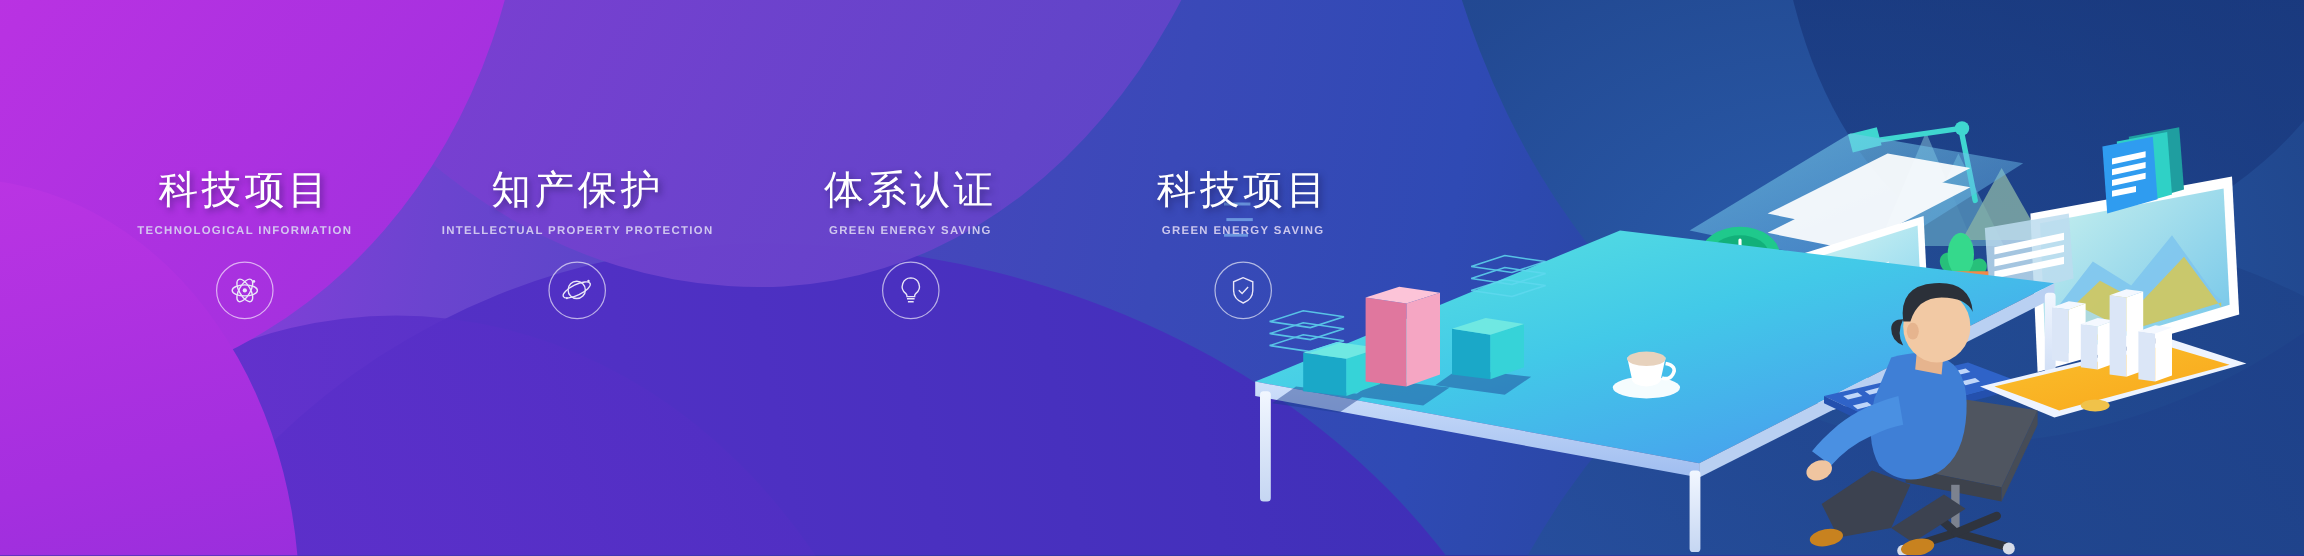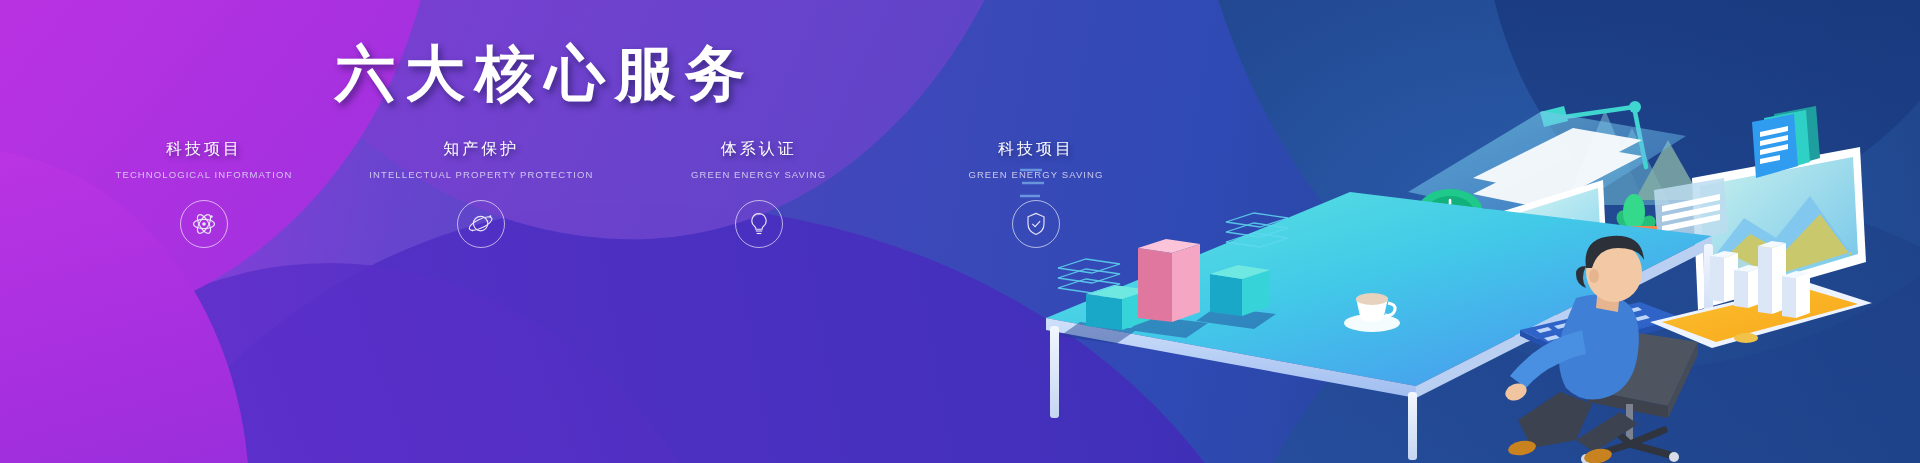--- a/index.html
+++ b/index.html
@@ -72,26 +72,26 @@
 
   
   .services{
     position:absolute;left:120px;top:140px;width:1000px;height:160px;
     display:flex;align-items:flex-start;justify-content:space-between;
     z-index:6;
   }
   .svc{display:flex;flex-direction:column;align-items:center;width:168px;}
   .svc-cn{
     font-family:"DejaVu Sans","Liberation Sans",sans-serif;
-    font-size:16px;color:#ffffff;letter-spacing:3px;white-space:nowrap;
+    font-size:33px;color:#ffffff;letter-spacing:3px;white-space:nowrap;
     text-shadow:2px 3px 5px rgba(24,20,72,.5);line-height:1.1;
   }
   .svc-en{
     margin-top:11px;font-size:9.5px;color:#d8d2f2;letter-spacing:1.1px;
-    font-weight:normal;white-space:nowrap;opacity:.92;
+    font-weight:bold;white-space:nowrap;opacity:.92;
   }
   .svc-icon{
     margin-top:20px;width:48px;height:48px;border-radius:50%;
     border:1.5px solid rgba(255,255,255,.62);
     display:flex;align-items:center;justify-content:center;
   }
   .svc-icon svg{display:block;}
 
   
   .illus{position:absolute;right:0;top:0;width:900px;height:463px;z-index:5;}
@@ -104,21 +104,20 @@
 
   <div class="wave w-blue-right"></div>
   <div class="wave w-darkstrip"></div>
   <div class="wave w-blue-right2"></div>
   <div class="wave w-indigo-bottom"></div>
   <div class="wave w-indigo-bottom2"></div>
   <div class="wave w-violet-top"></div>
   <div class="wave w-magenta"></div>
   <div class="wave w-magenta2"></div>
 
-  <div class="title">六大核心服务</div>
 
   <div class="services">
 
     <div class="svc">
       <div class="svc-cn">科技项目</div>
       <div class="svc-en">TECHNOLOGICAL INFORMATION</div>
       <div class="svc-icon">
         <svg width="26" height="26" viewBox="0 0 26 26" fill="none" stroke="#e9e6f8" stroke-width="1.15">
           <ellipse cx="13" cy="13" rx="10.5" ry="4.6"></ellipse>
           <ellipse cx="13" cy="13" rx="10.5" ry="4.6" transform="rotate(60 13 13)"></ellipse>

